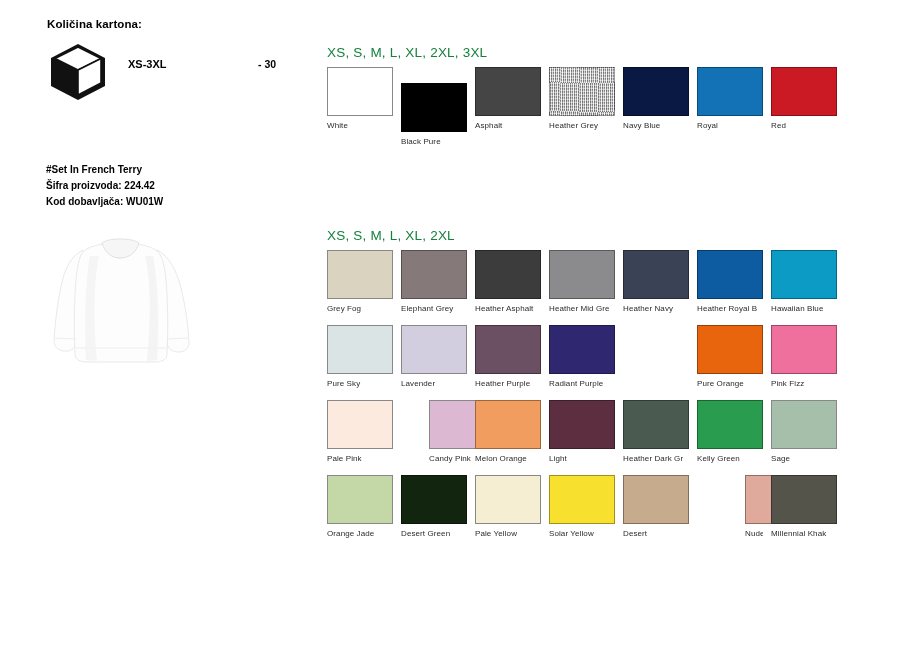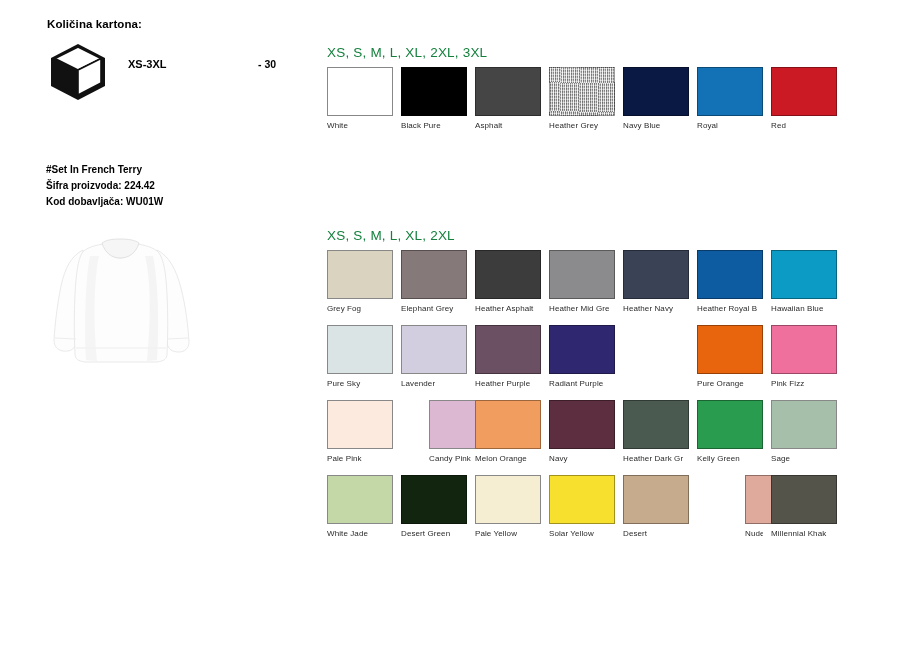--- a/index.html
+++ b/index.html
@@ -125,21 +125,21 @@
   </div>
 
   <div id="groups-host">
       <div class="group" style="top: 45px;">
         <div class="group-sizes">XS, S, M, L, XL, 2XL, 3XL</div>
         <div class="swatch-row">
           <div class="swatch-cell" style="left: 0px;">
             <div class="swatch light" style="background: rgb(255, 255, 255);"></div>
             <div class="swatch-label">White</div>
           </div>
-          <div class="swatch-cell" style="left: 74px;">
+          <div class="swatch-cell" style="left: 74px; margin-top: 16px;">
             <div class="swatch" style="background: rgb(0, 0, 0);"></div>
             <div class="swatch-label">Black Pure</div>
           </div>
           <div class="swatch-cell" style="left: 148px;">
             <div class="swatch" style="background: rgb(69, 69, 69);"></div>
             <div class="swatch-label">Asphalt</div>
           </div>
           <div class="swatch-cell" style="left: 222px;">
             <div class="swatch heather-tex"></div>
             <div class="swatch-label">Heather Grey</div>
@@ -224,39 +224,39 @@
           <div class="swatch-cell" style="left: 74px; margin-left: 28px;">
             <div class="swatch light" style="background: rgb(221, 184, 211);"></div>
             <div class="swatch-label">Candy Pink</div>
           </div>
           <div class="swatch-cell" style="left: 148px;">
             <div class="swatch" style="background: rgb(241, 157, 95);"></div>
             <div class="swatch-label">Melon Orange</div>
           </div>
           <div class="swatch-cell" style="left: 222px;">
             <div class="swatch" style="background: rgb(92, 46, 64);"></div>
-            <div class="swatch-label">Navy</div>
+            <div class="swatch-label">Light</div>
           </div>
           <div class="swatch-cell" style="left: 296px;">
             <div class="swatch" style="background: rgb(74, 90, 81);"></div>
             <div class="swatch-label">Heather Dark Gr</div>
           </div>
           <div class="swatch-cell" style="left: 370px;">
             <div class="swatch" style="background: rgb(42, 156, 79);"></div>
             <div class="swatch-label">Kelly Green</div>
           </div>
           <div class="swatch-cell" style="left: 444px;">
             <div class="swatch light" style="background: rgb(166, 191, 171);"></div>
             <div class="swatch-label">Sage</div>
           </div>
         </div>
         <div class="swatch-row">
           <div class="swatch-cell" style="left: 0px;">
             <div class="swatch light" style="background: rgb(196, 215, 166);"></div>
-            <div class="swatch-label">White Jade</div>
+            <div class="swatch-label">Orange Jade</div>
           </div>
           <div class="swatch-cell" style="left: 74px;">
             <div class="swatch" style="background: rgb(18, 37, 15);"></div>
             <div class="swatch-label">Desert Green</div>
           </div>
           <div class="swatch-cell" style="left: 148px;">
             <div class="swatch light" style="background: rgb(245, 238, 211);"></div>
             <div class="swatch-label">Pale Yellow</div>
           </div>
           <div class="swatch-cell" style="left: 222px;">

